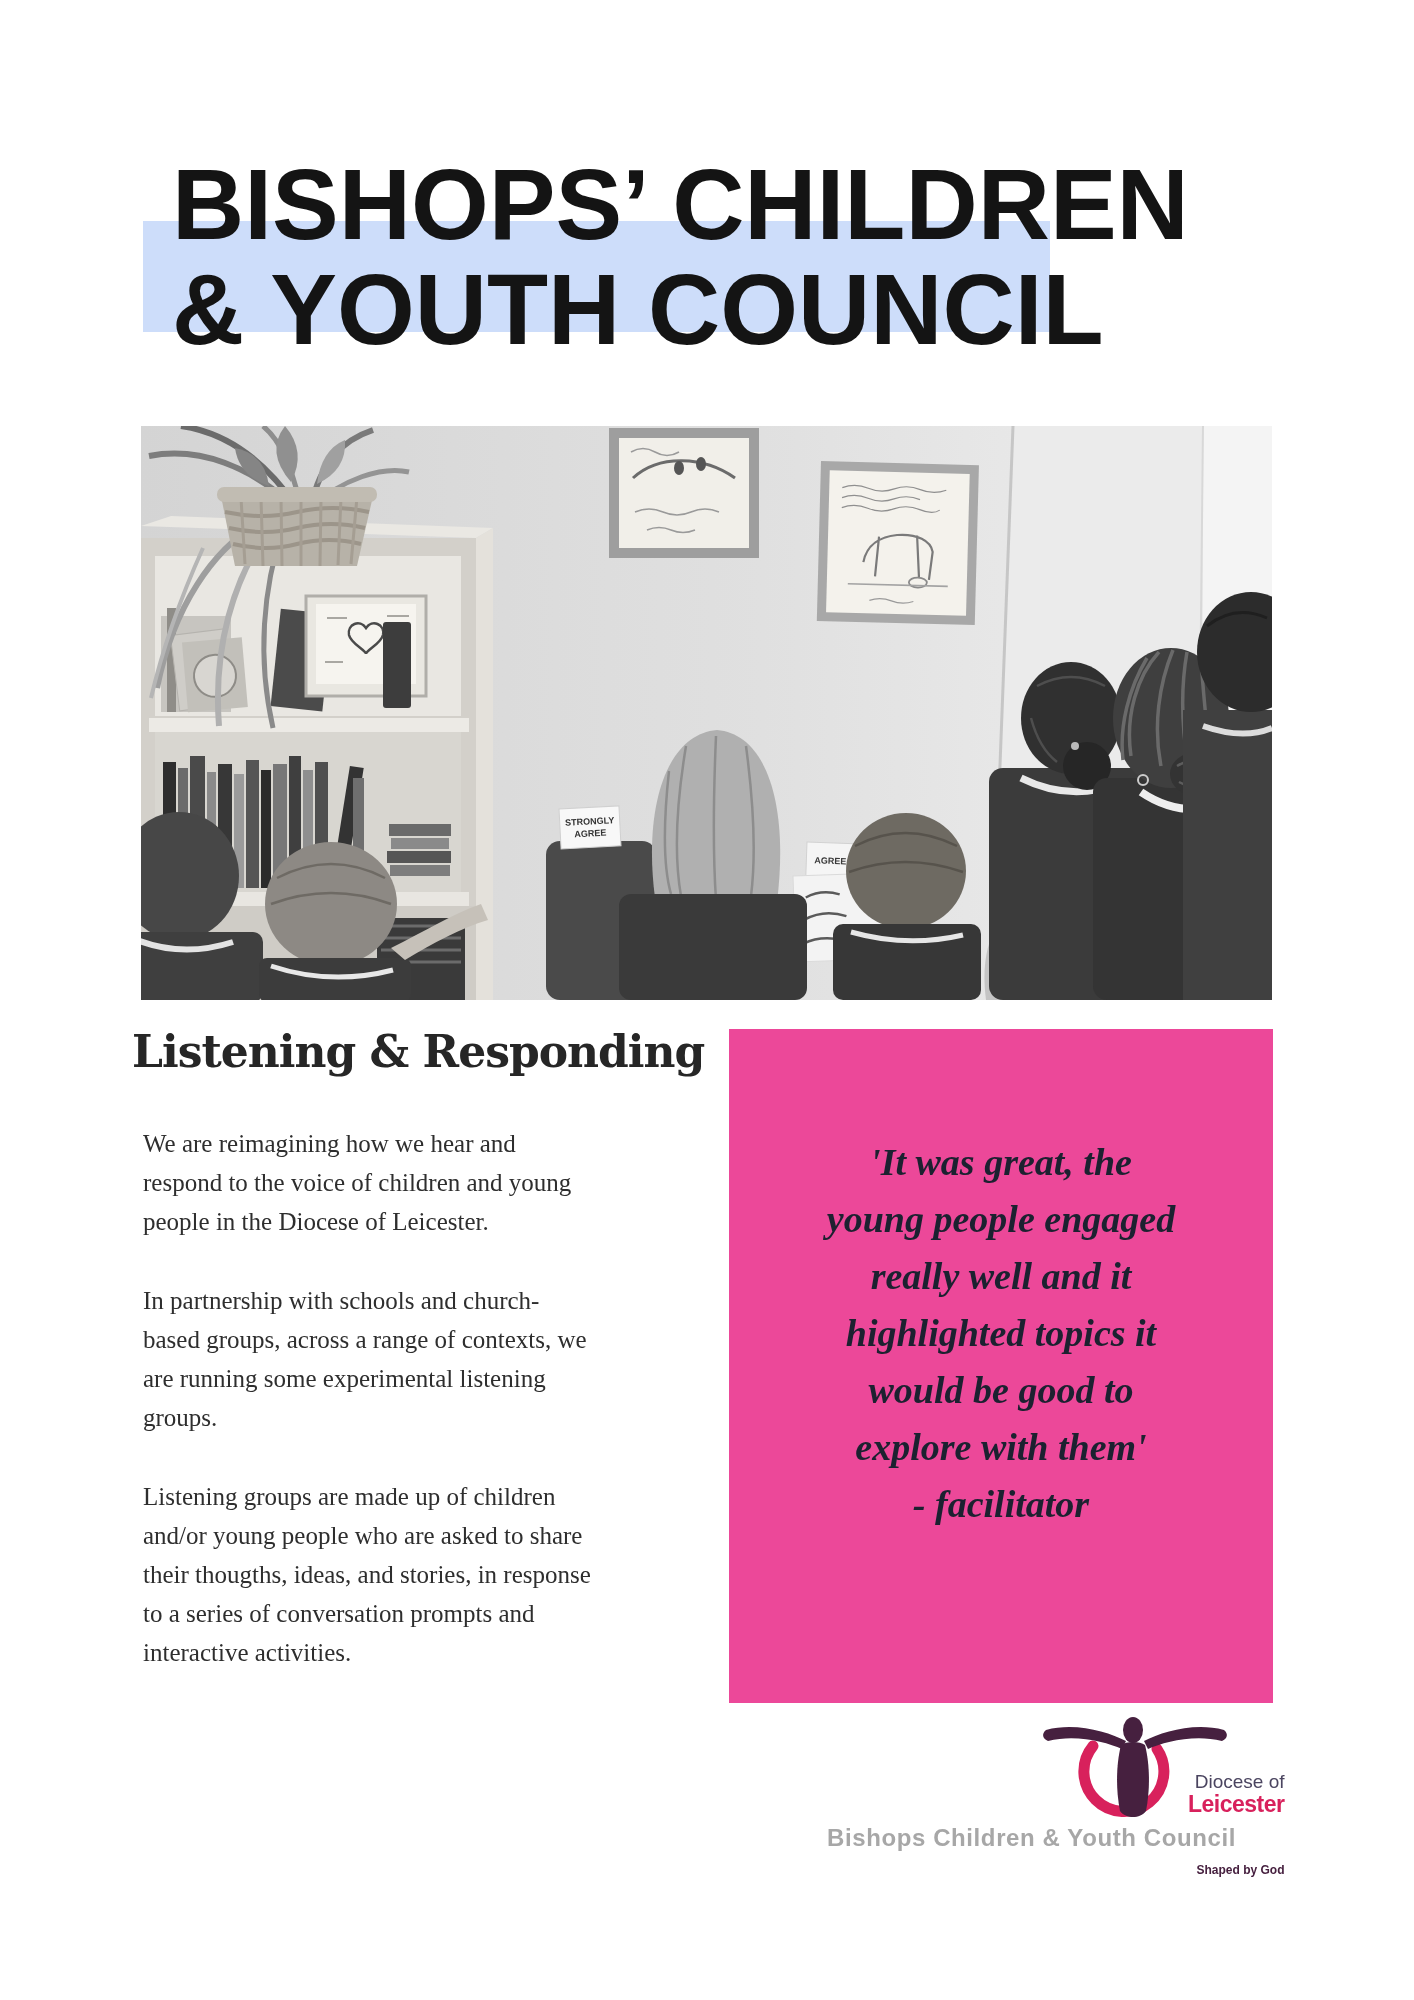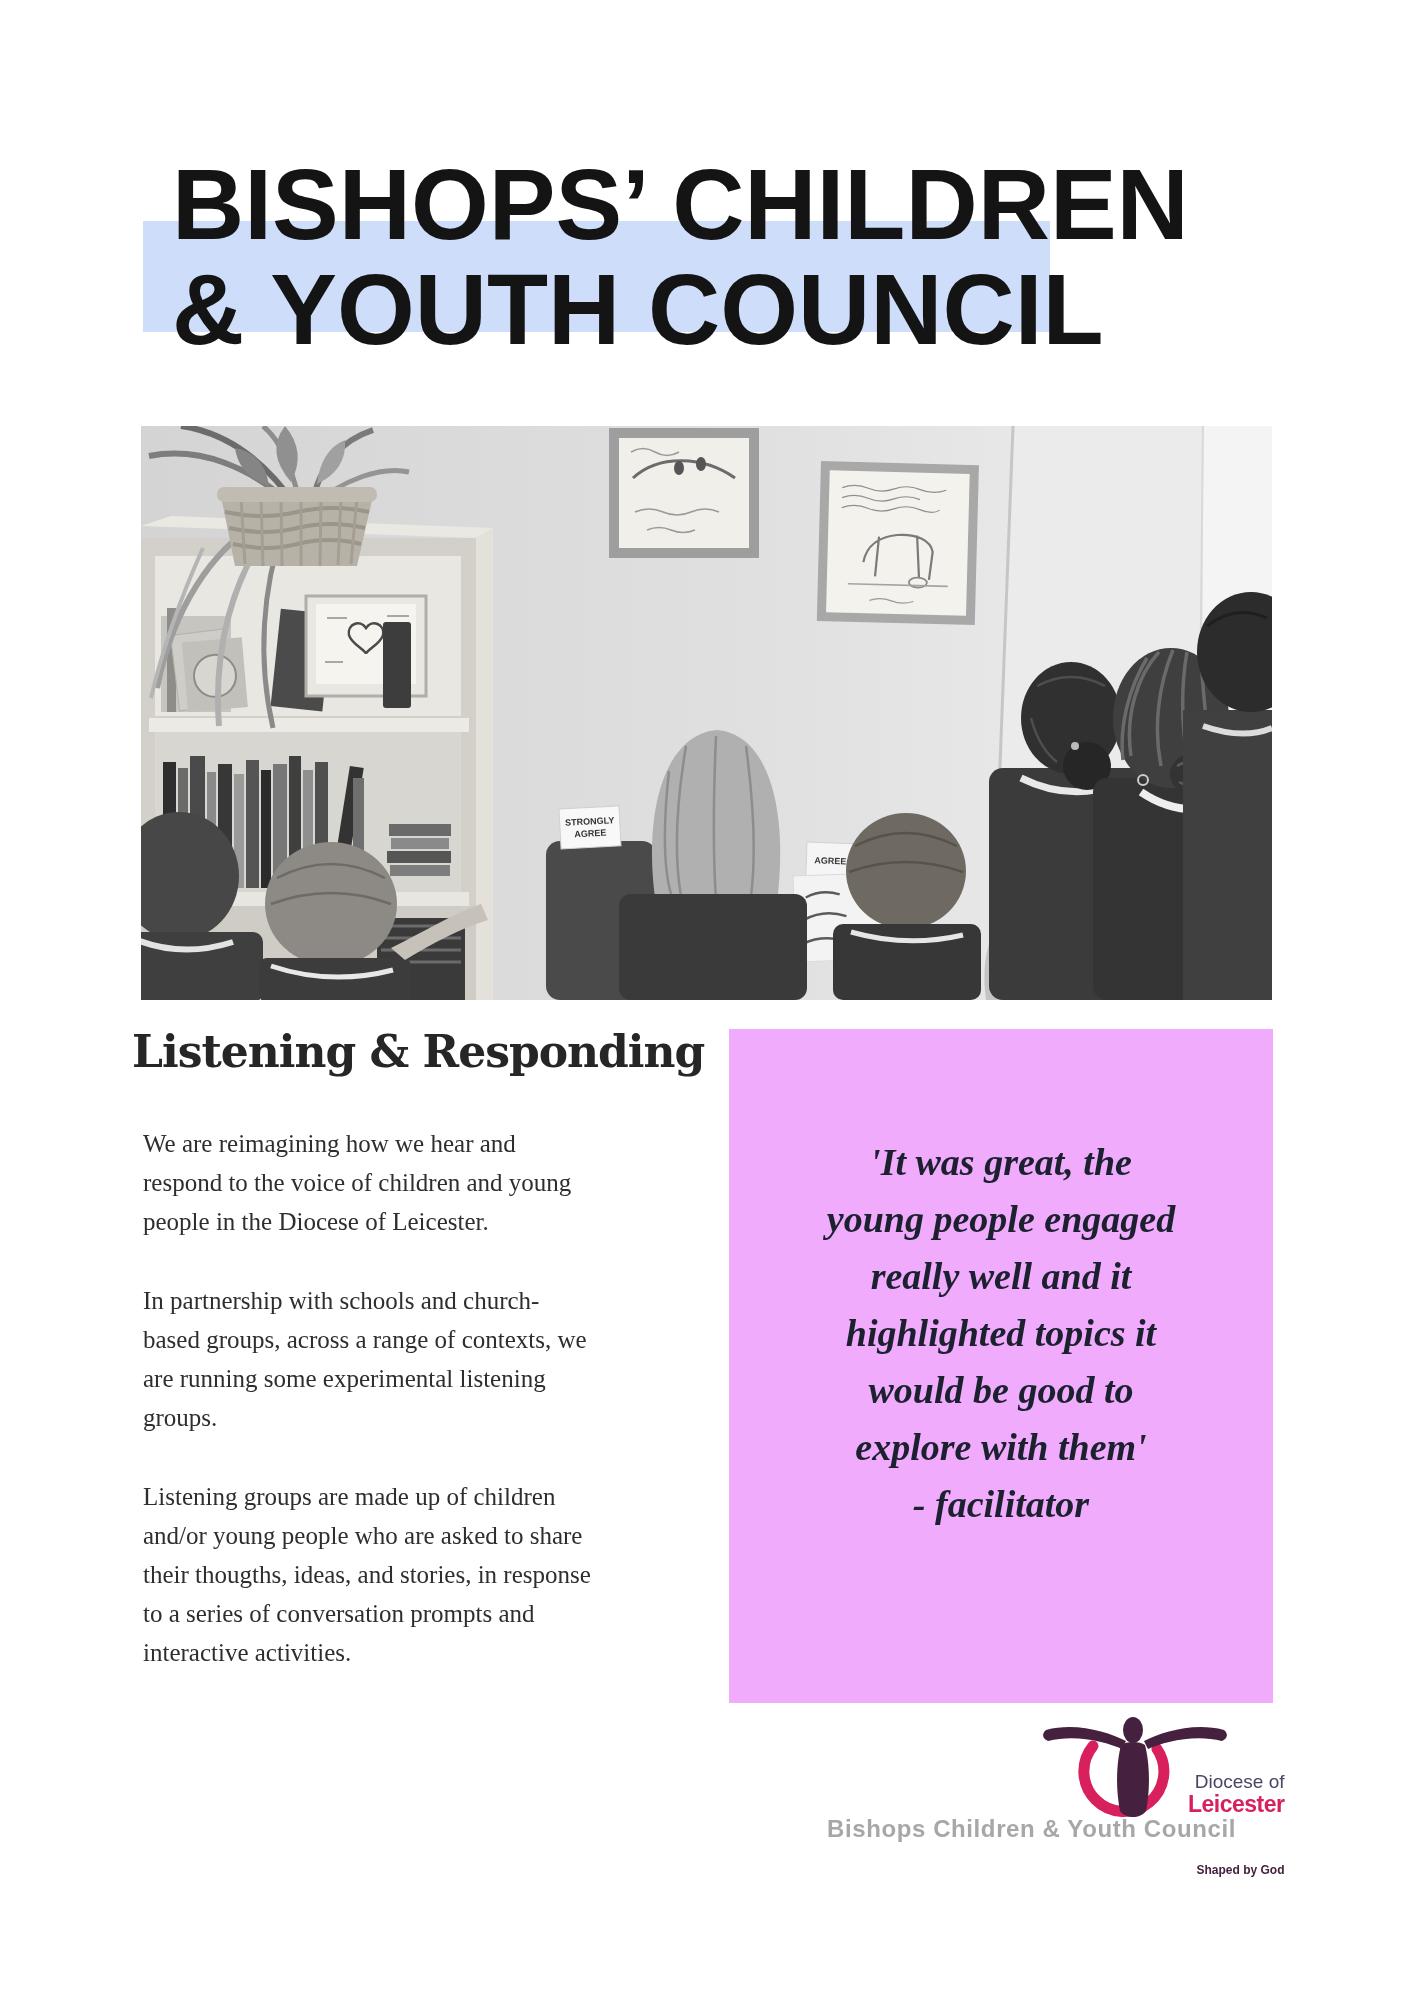--- a/index.html
+++ b/index.html
@@ -25,36 +25,36 @@
                    font-size:44px;line-height:44px;letter-spacing:-1px;
                    color:#262626;white-space:nowrap;}
   .article-body{position:absolute;left:143px;top:1124px;width:620px;}
   .article-body p{margin:0 0 40px 0;
                   font-family:"Liberation Serif",serif;
                   font-size:25px;line-height:39px;color:#2e2e2e;
                   white-space:pre-line;}
 
   
   .quote-box{position:absolute;left:729px;top:1029px;width:544px;height:674px;
-             background:#f0abfc;}
+             background:#ec4899;}
   .quote-text{padding:105px 8px 0 8px;text-align:center;
               font-family:"Liberation Serif",serif;
               font-style:italic;font-weight:bold;
               font-size:38px;line-height:57px;color:#1c2130;
               white-space:pre-line;}
 
   
   .logo-block{position:absolute;left:790px;top:1715px;width:483px;height:150px;}
   .logo-mark{position:absolute;left:248px;top:0;width:200px;height:110px;}
   .logo-org{position:absolute;left:398px;top:56px;text-align:right;}
   .logo-org .l1{font-size:19px;line-height:21px;color:#4b4560;font-weight:400;}
   .logo-org .l2{font-size:23px;line-height:24px;color:#d8215c;font-weight:bold;
                 letter-spacing:-0.5px;}
   .logo-org .l3{font-size:12px;line-height:15px;color:#46203f;font-weight:bold;margin-top:47px;}
-  .logo-caption{position:absolute;left:37px;top:100px;
+  .logo-caption{position:absolute;left:37px;top:109px;
                 font-size:24px;font-weight:bold;letter-spacing:0.6px;
                 color:#a7a7a7;white-space:nowrap;}
 </style>
 </head>
 <body>
 
 <div class="hl-band"></div>
 <h1 class="page-title">
     <span style="display:block">BISHOPS’ CHILDREN</span>
     <span style="display:block">&amp; YOUTH COUNCIL</span>

